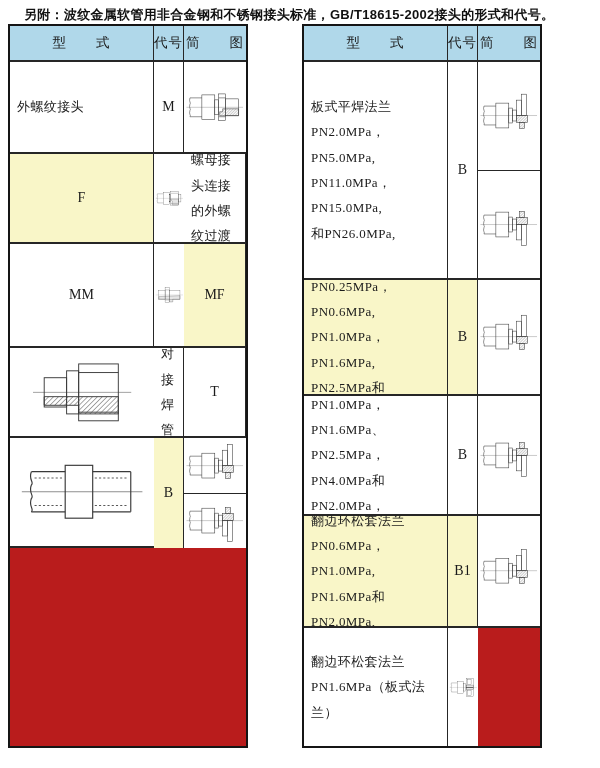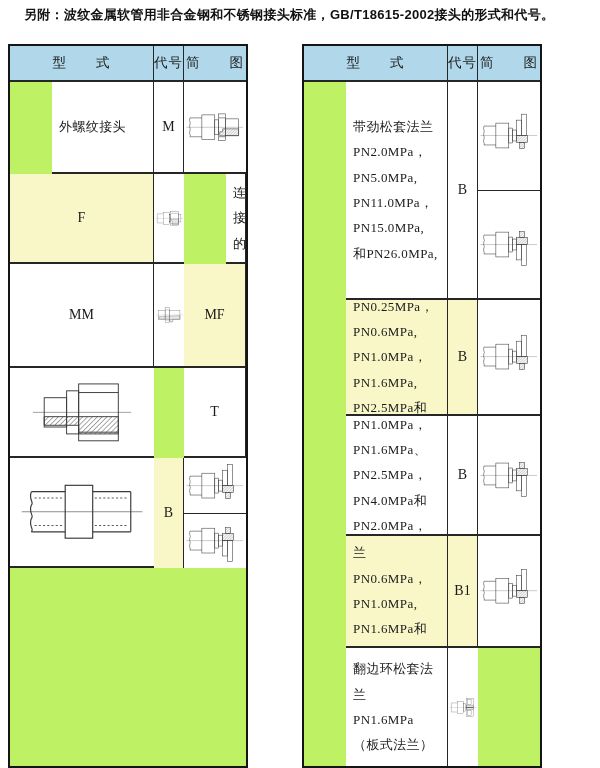--- a/index.html
+++ b/index.html
@@ -1,29 +1,29 @@
 <!DOCTYPE html>
 <html><head>
 <meta charset="utf-8">
 <style>
   html,body{margin:0;padding:0;background:#e8e8e8;}
   #page{position:relative;width:600px;height:768px;background:#ffffff;
         font-family:"Liberation Serif","DejaVu Serif",serif;color:#1b1b1b;overflow:hidden;}
   #title{position:absolute;left:7px;top:6px;width:586px;font-family:"Liberation Sans","DejaVu Sans",sans-serif;
          font-weight:bold;font-size:13px;letter-spacing:.3px;color:#111;margin-left:17px;}
-  .tbl{position:absolute;top:44px;height:724px;width:240px;border:2px solid #151515;background:#bef264;
+  .tbl{position:absolute;top:24px;height:724px;width:240px;border:2px solid #151515;background:#b91c1c;
        display:grid;grid-template-columns:144px 30px 1fr;box-sizing:border-box;}
   #tbl-left{left:8px;}
   #tbl-right{left:302px;}
   .cell{border-right:1.5px solid #262626;border-bottom:2px solid #262626;box-sizing:border-box;
         display:flex;align-items:center;overflow:hidden;background:#fff;}
   .cell.lastcol{border-right:none;}
   .cell.lastrow{border-bottom:none;}
   .hcell{background:#b0d8ea;justify-content:center;font-size:13.5px;letter-spacing:1px;}
-  .type{padding:7px 7px;font-size:13px;line-height:1.95;white-space:pre-line;letter-spacing:.4px;margin-left:42px;}
+  .type{padding:7px 7px;font-size:13px;line-height:1.95;white-space:pre-line;letter-spacing:.4px;}
   .code{justify-content:center;font-size:14px;}
   .diag{justify-content:center;padding:0;}
   .diag svg{width:96%;height:94%;}
   .diagsplit{flex-direction:column;padding:0;align-items:stretch;}
   .diagsplit .half{flex:1 1 50%;display:flex;align-items:center;justify-content:center;overflow:hidden;}
   .diagsplit .half:first-child{border-bottom:1.5px solid #262626;}
   .hl{background:#f9f6c8;}
 </style>
 </head>
 <body>
@@ -162,21 +162,21 @@
           </svg>
         </div>
     </div>
   </div>
 
   <div id="tbl-right" class="tbl" style="grid-template-rows:36px 218px 116px 120px 112px 118px;">
     <div class="cell hcell">型　　式</div>
     <div class="cell hcell">代号</div>
     <div class="cell hcell lastcol">简　　图</div>
 
-    <div class="cell type">带劲松套法兰
+    <div class="cell type">板式平焊法兰
 PN2.0MPa，PN5.0MPa,
 PN11.0MPa，PN15.0MPa,
 和PN26.0MPa,</div>
     <div class="cell code">B</div>
     <div class="cell diag diagsplit lastcol">
       <div class="half">
           <svg viewBox="0 0 120 96" preserveAspectRatio="xMidYMid meet">
             <line x1="3" y1="48" x2="117" y2="48" stroke="#666" stroke-width=".7"></line>
             <path d="M10,29 c-3,7.6 3,10.133333333333333 0,12.666666666666666 c-3,7.6 3,10.133333333333333 0,12.666666666666666 c-3,7.6 3,10.133333333333333 0,12.666666666666666" stroke="#3a3a3a" stroke-width="1.1" fill="none"></path>
             <line x1="10" y1="29" x2="34" y2="29" stroke="#3a3a3a" stroke-width="1.1" fill="none"></line>

